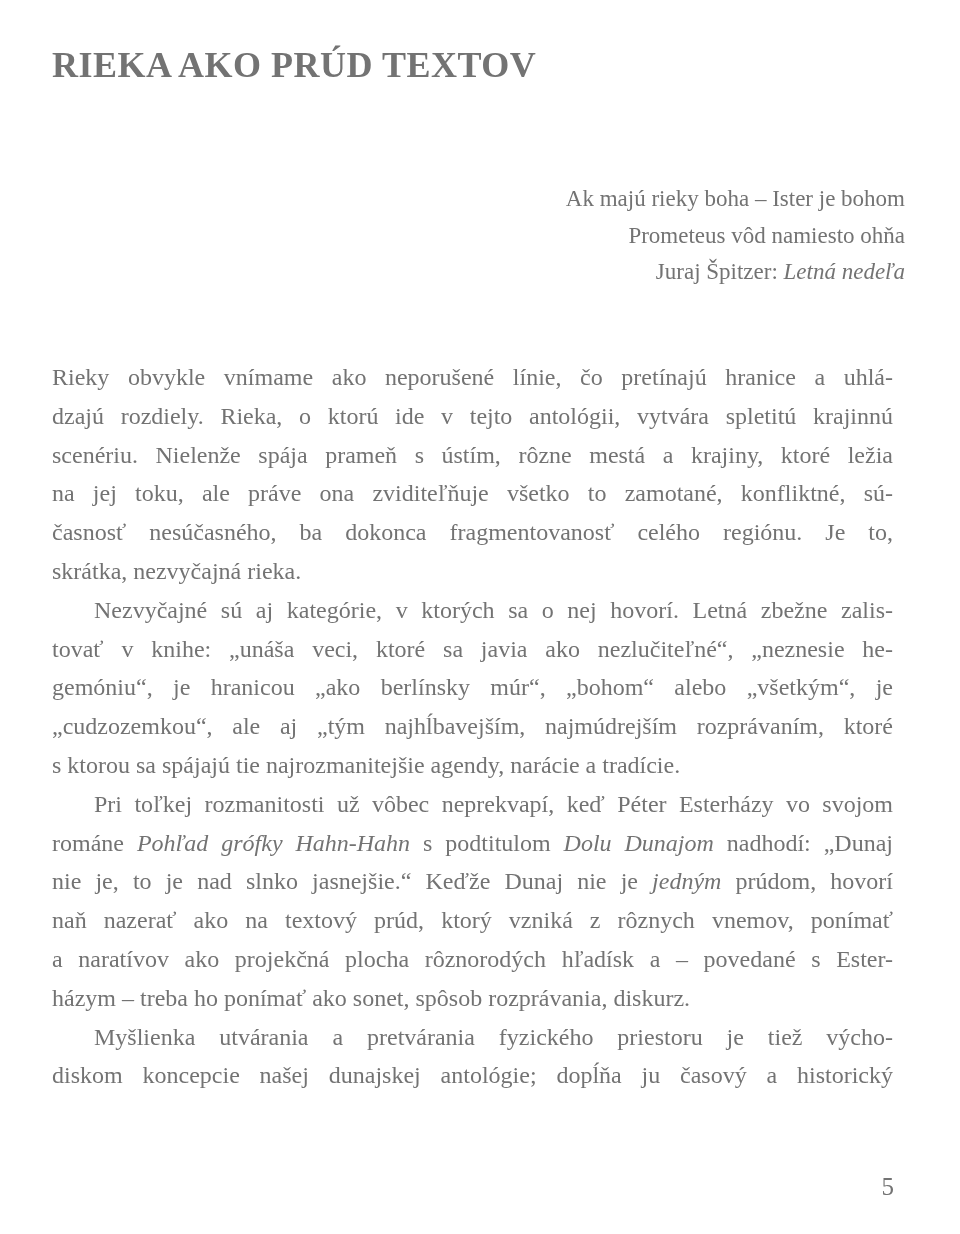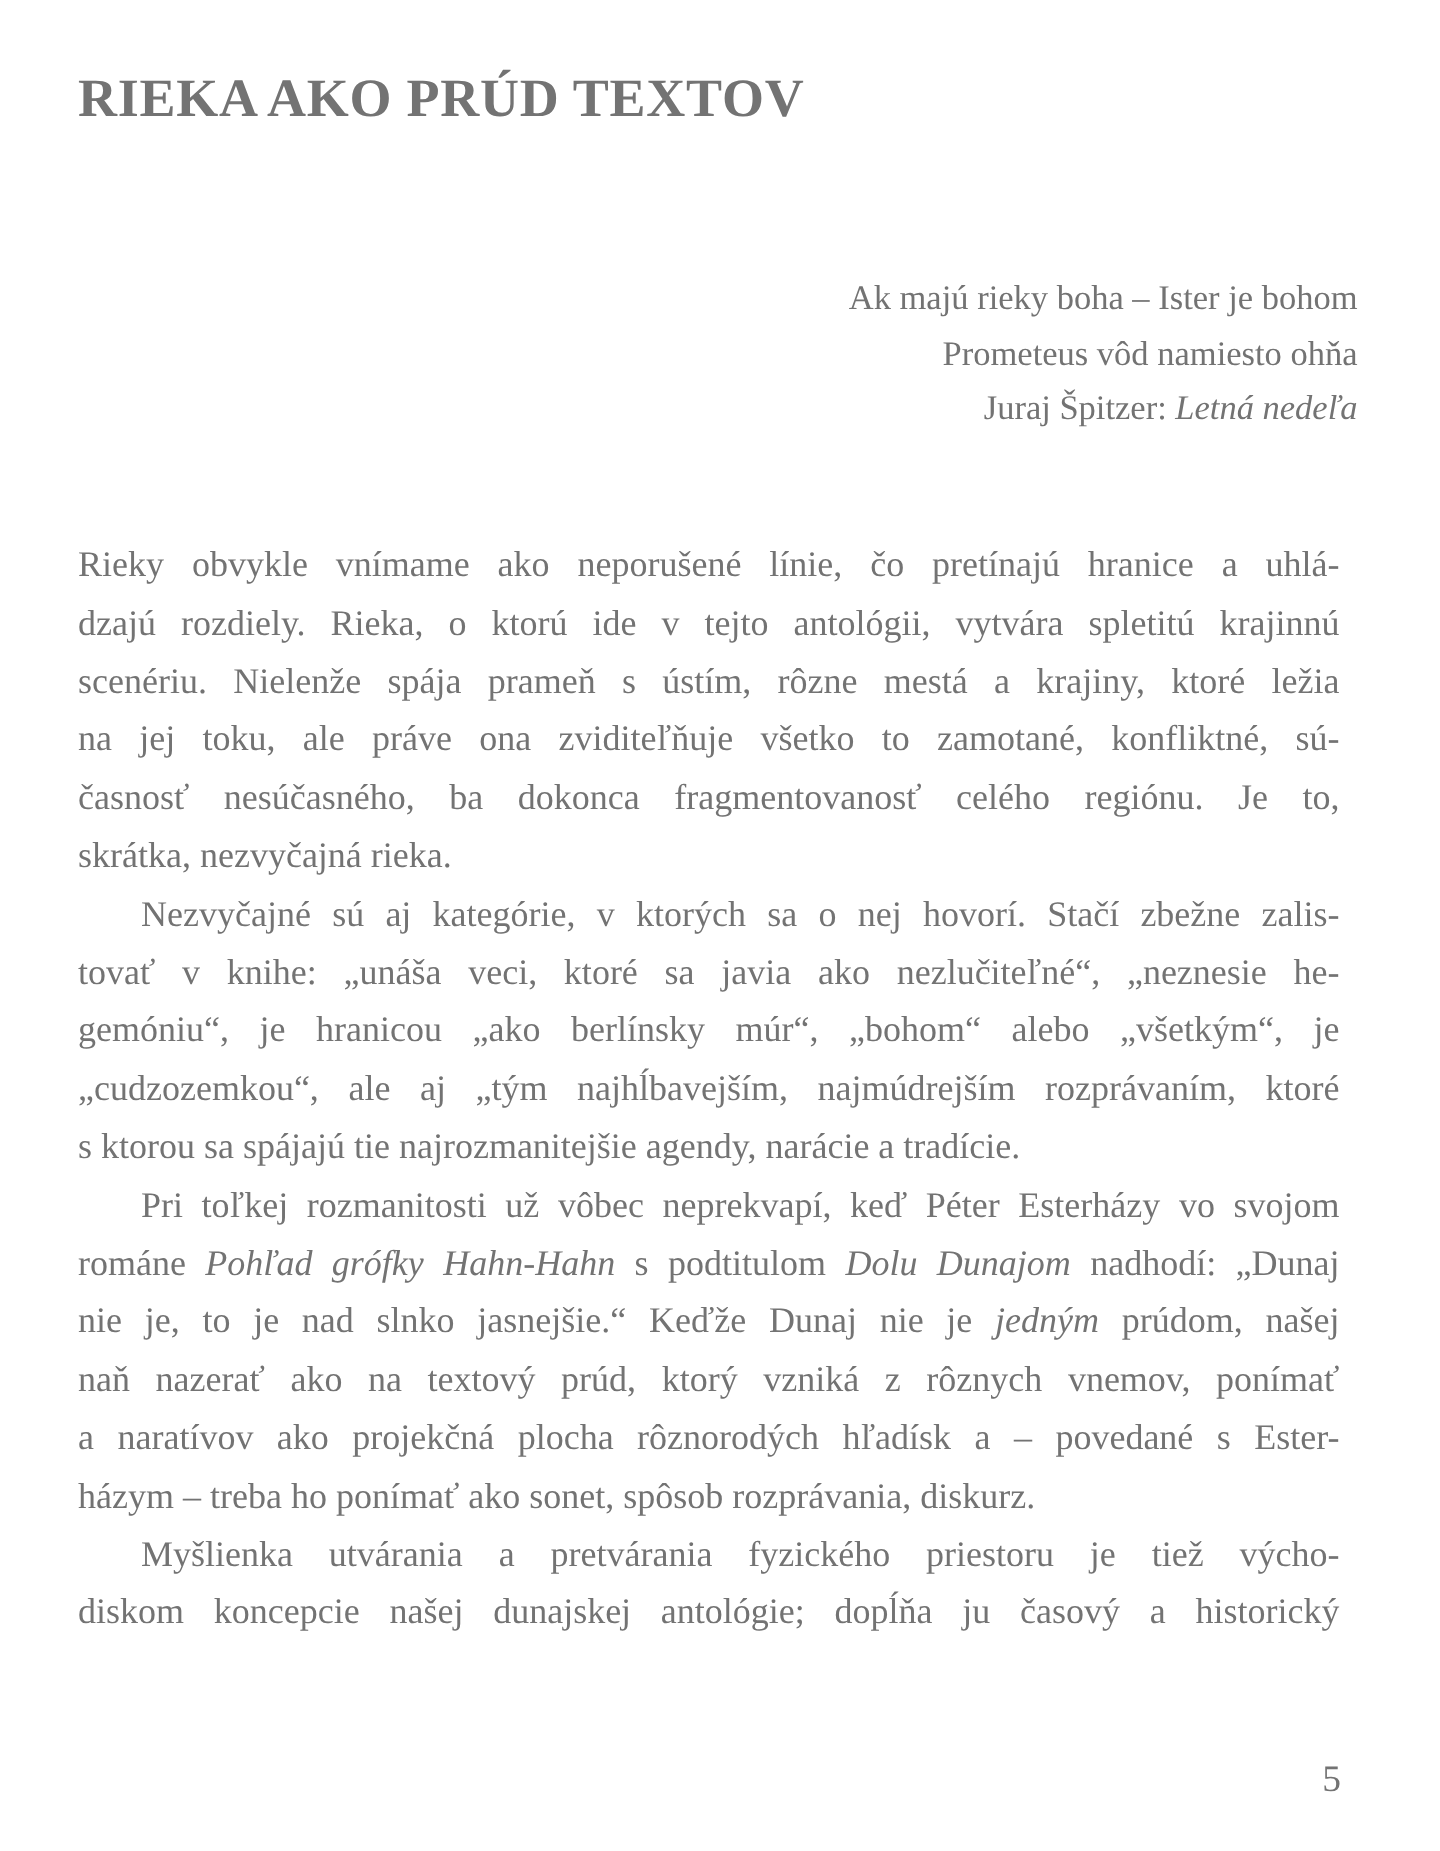--- a/index.html
+++ b/index.html
@@ -87,30 +87,30 @@
   <div class="body-text">
       <div>
         <div class="line"><span>Rieky obvykle vnímame ako neporušené línie, čo pretínajú hranice a uhlá-</span></div>
         <div class="line"><span>dzajú rozdiely. Rieka, o ktorú ide v tejto antológii, vytvára spletitú krajinnú</span></div>
         <div class="line"><span>scenériu. Nielenže spája prameň s ústím, rôzne mestá a krajiny, ktoré ležia</span></div>
         <div class="line"><span>na jej toku, ale práve ona zviditeľňuje všetko to zamotané, konfliktné, sú-</span></div>
         <div class="line"><span>časnosť nesúčasného, ba dokonca fragmentovanosť celého regiónu. Je to,</span></div>
         <div class="line unjust"><span>skrátka, nezvyčajná rieka.</span></div>
       </div>
       <div>
-        <div class="line ind"><span>Nezvyčajné sú aj kategórie, v ktorých sa o nej hovorí. Stačí zbežne zalis-</span></div>
+        <div class="line ind"><span>Nezvyčajné sú aj kategórie, v ktorých sa o nej hovorí. Letná zbežne zalis-</span></div>
         <div class="line"><span>tovať v knihe: „unáša veci, ktoré sa javia ako nezlučiteľné“, „neznesie he-</span></div>
         <div class="line"><span>gemóniu“, je hranicou „ako berlínsky múr“, „bohom“ alebo „všetkým“, je</span></div>
         <div class="line"><span>„cudzozemkou“, ale aj „tým najhĺbavejším, najmúdrejším rozprávaním, ktoré</span></div>
         <div class="line unjust"><span>s ktorou sa spájajú tie najrozmanitejšie agendy, narácie a tradície.</span></div>
       </div>
       <div>
         <div class="line ind"><span>Pri toľkej rozmanitosti už vôbec neprekvapí, keď Péter Esterházy vo svojom</span></div>
         <div class="line"><span>románe </span><em>Pohľad grófky Hahn-Hahn</em><span> s podtitulom </span><em>Dolu Dunajom</em><span> nadhodí: „Dunaj</span></div>
-        <div class="line"><span>nie je, to je nad slnko jasnejšie.“ Keďže Dunaj nie je </span><em>jedným</em><span> prúdom, našej</span></div>
+        <div class="line"><span>nie je, to je nad slnko jasnejšie.“ Keďže Dunaj nie je </span><em>jedným</em><span> prúdom, hovorí</span></div>
         <div class="line"><span>naň nazerať ako na textový prúd, ktorý vzniká z rôznych vnemov, ponímať</span></div>
         <div class="line"><span>a naratívov ako projekčná plocha rôznorodých hľadísk a – povedané s Ester-</span></div>
         <div class="line unjust"><span>házym – treba ho ponímať ako sonet, spôsob rozprávania, diskurz.</span></div>
       </div>
       <div>
         <div class="line ind"><span>Myšlienka utvárania a pretvárania fyzického priestoru je tiež výcho-</span></div>
         <div class="line"><span>diskom koncepcie našej dunajskej antológie; dopĺňa ju časový a historický</span></div>
       </div>
     </div>
 

